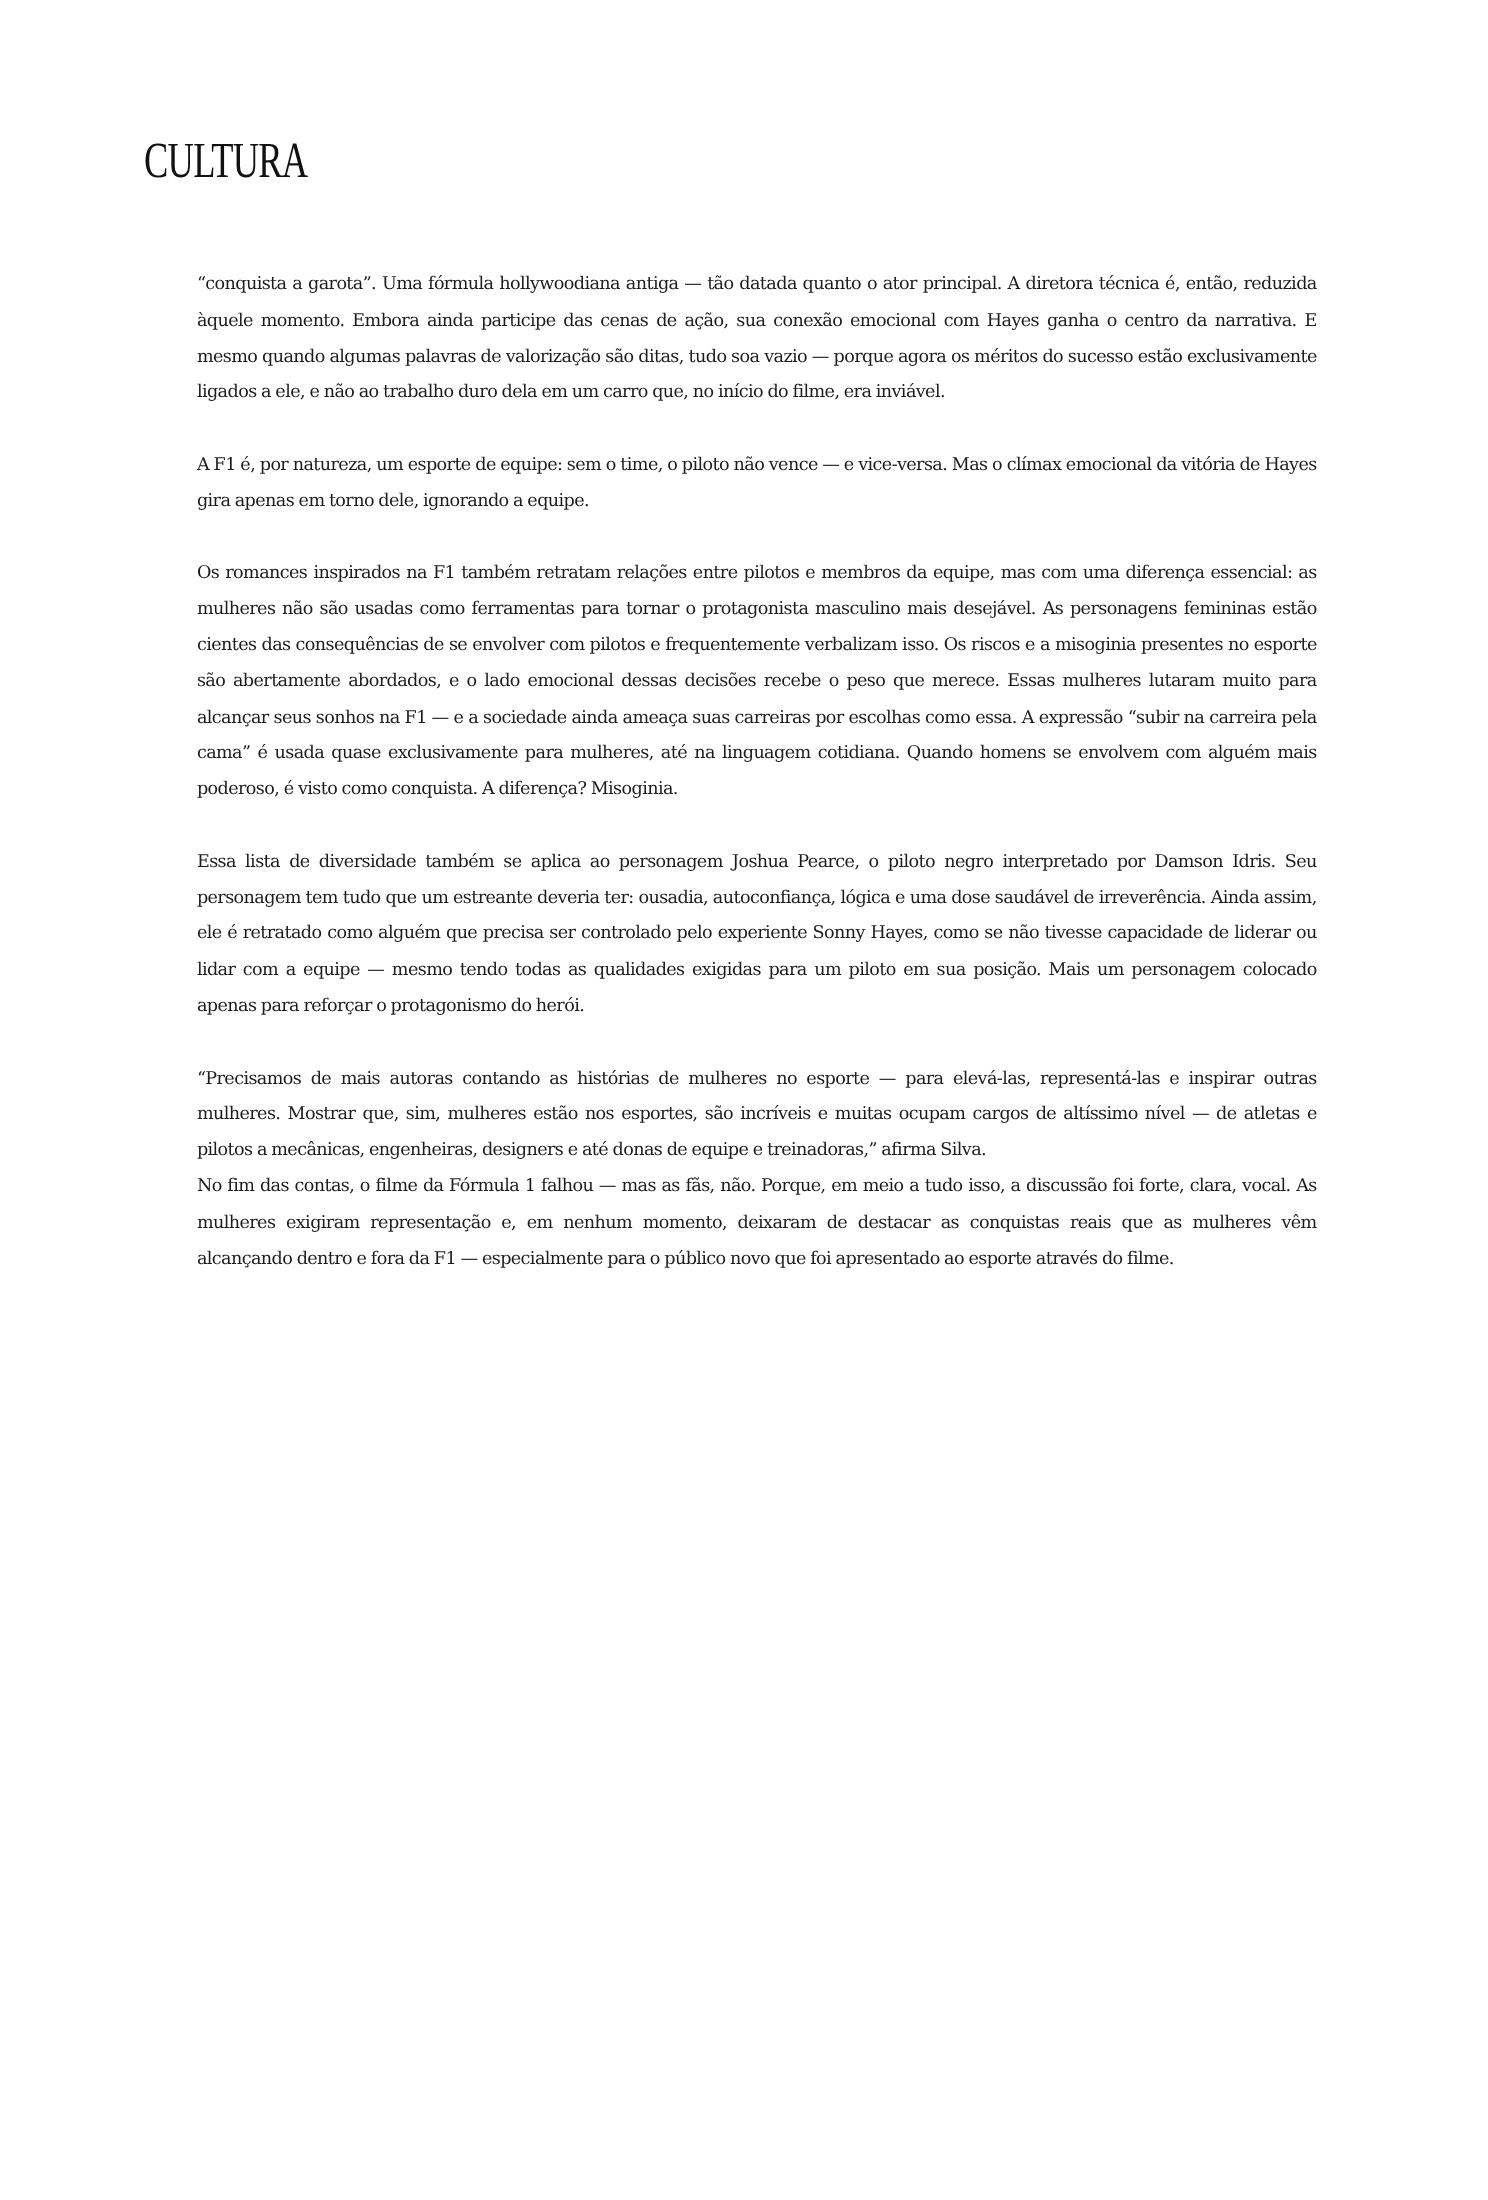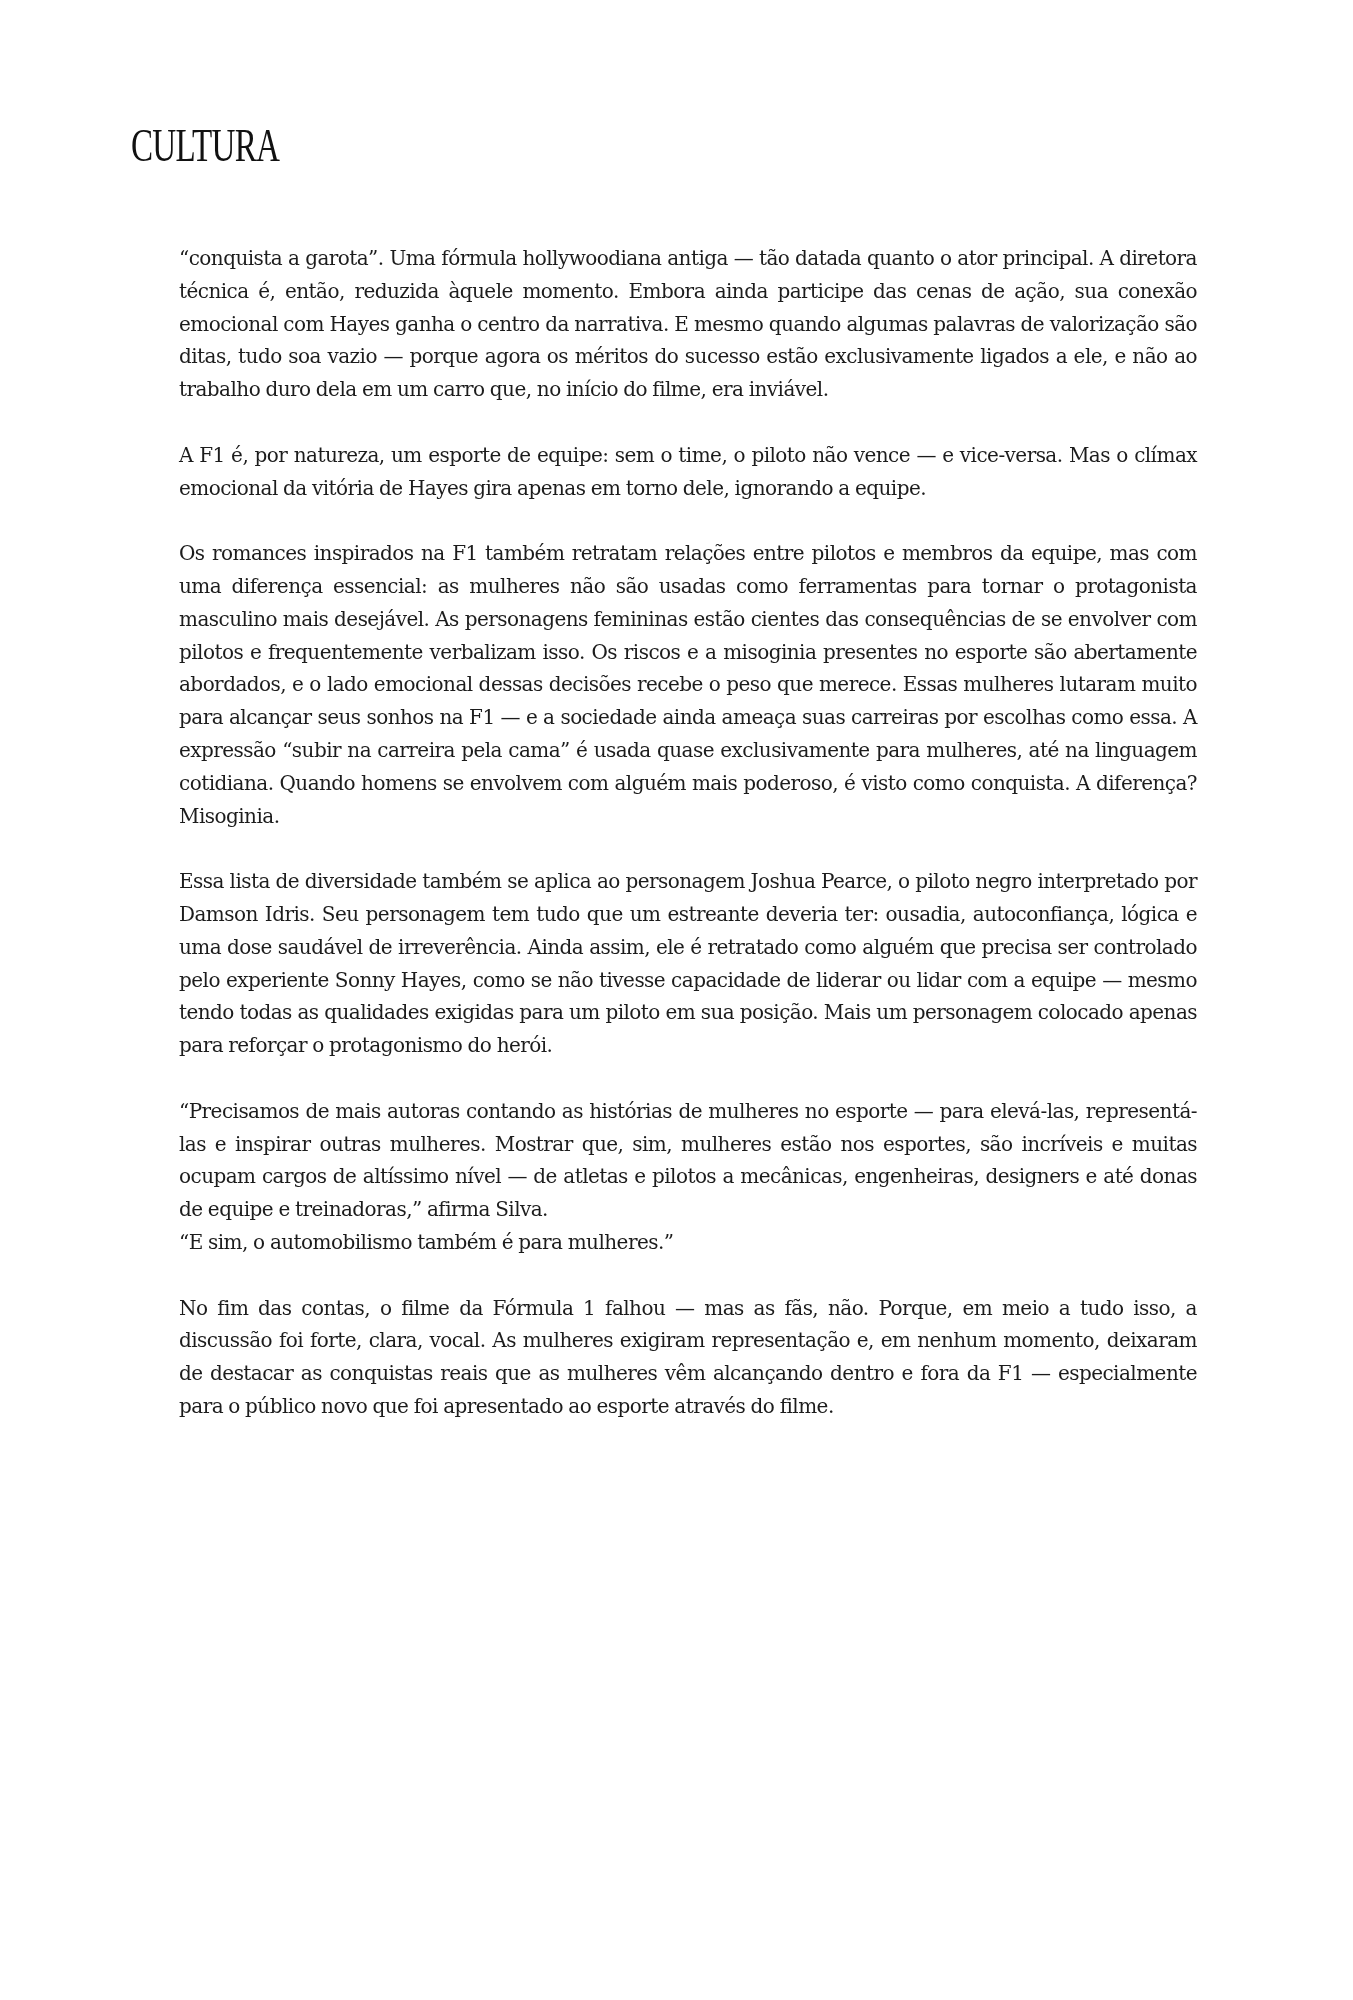--- a/index.html
+++ b/index.html
@@ -27,21 +27,21 @@
       transform: scaleX(0.72);
       transform-origin: left top;
       margin: 0;
     }
     .article {
       position: absolute;
       left: 179px;
       top: 242px;
       width: 1018px;
       font-family: "DejaVu Serif", serif;
-      font-size: 20px;
+      font-size: 16px;
       line-height: 32.8px;
       color: #1c1c1c;
       text-align: justify;
     }
     .article p {
       margin: 0 0 32.8px 0;
     }
     .article p.tight {
       margin-bottom: 0;
     }
@@ -66,18 +66,15 @@
   <p>
       <span class="condensed">Os romances inspirados na F1 também retratam relações entre pilotos e membros da equipe, mas com uma diferença essencial: as mulheres não são usadas como ferramentas para tornar o protagonista masculino mais desejável. As personagens femininas estão cientes das consequências de se envolver com pilotos e frequentemente verbalizam isso. Os riscos e a misoginia presentes no esporte são abertamente abordados, e o lado emocional dessas decisões recebe o peso que merece. Essas mulheres lutaram muito para alcançar seus sonhos na F1 — e a sociedade ainda ameaça suas carreiras por escolhas como essa. A expressão “subir na carreira pela cama” é usada quase exclusivamente para mulheres, até na linguagem cotidiana. Quando homens se envolvem com alguém mais poderoso, é visto como conquista. A diferença? Misoginia.</span>
     </p>
   <p>
       <span class="condensed">Essa lista de diversidade também se aplica ao personagem Joshua Pearce, o piloto negro interpretado por Damson Idris. Seu personagem tem tudo que um estreante deveria ter: ousadia, autoconfiança, lógica e uma dose saudável de irreverência. Ainda assim, ele é retratado como alguém que precisa ser controlado pelo experiente Sonny Hayes, como se não tivesse capacidade de liderar ou lidar com a equipe — mesmo tendo todas as qualidades exigidas para um piloto em sua posição. Mais um personagem colocado apenas para reforçar o protagonismo do herói.</span>
     </p>
   <p class="tight">
       <span class="condensed">“Precisamos de mais autoras contando as histórias de mulheres no esporte — para elevá-las, representá-las e inspirar outras mulheres. Mostrar que, sim, mulheres estão nos esportes, são incríveis e muitas ocupam cargos de altíssimo nível — de atletas e pilotos a mecânicas, engenheiras, designers e até donas de equipe e treinadoras,” afirma Silva.</span>
     </p>
   <p>
-      <span class="condensed">“E sim, o automobilismo também é para mulheres.”</span>
-    </p>
-  <p>
       <span class="condensed">No fim das contas, o filme da Fórmula 1 falhou — mas as fãs, não. Porque, em meio a tudo isso, a discussão foi forte, clara, vocal. As mulheres exigiram representação e, em nenhum momento, deixaram de destacar as conquistas reais que as mulheres vêm alcançando dentro e fora da F1 — especialmente para o público novo que foi apresentado ao esporte através do filme.</span>
     </p>
 </div>
 
 </body></html>

